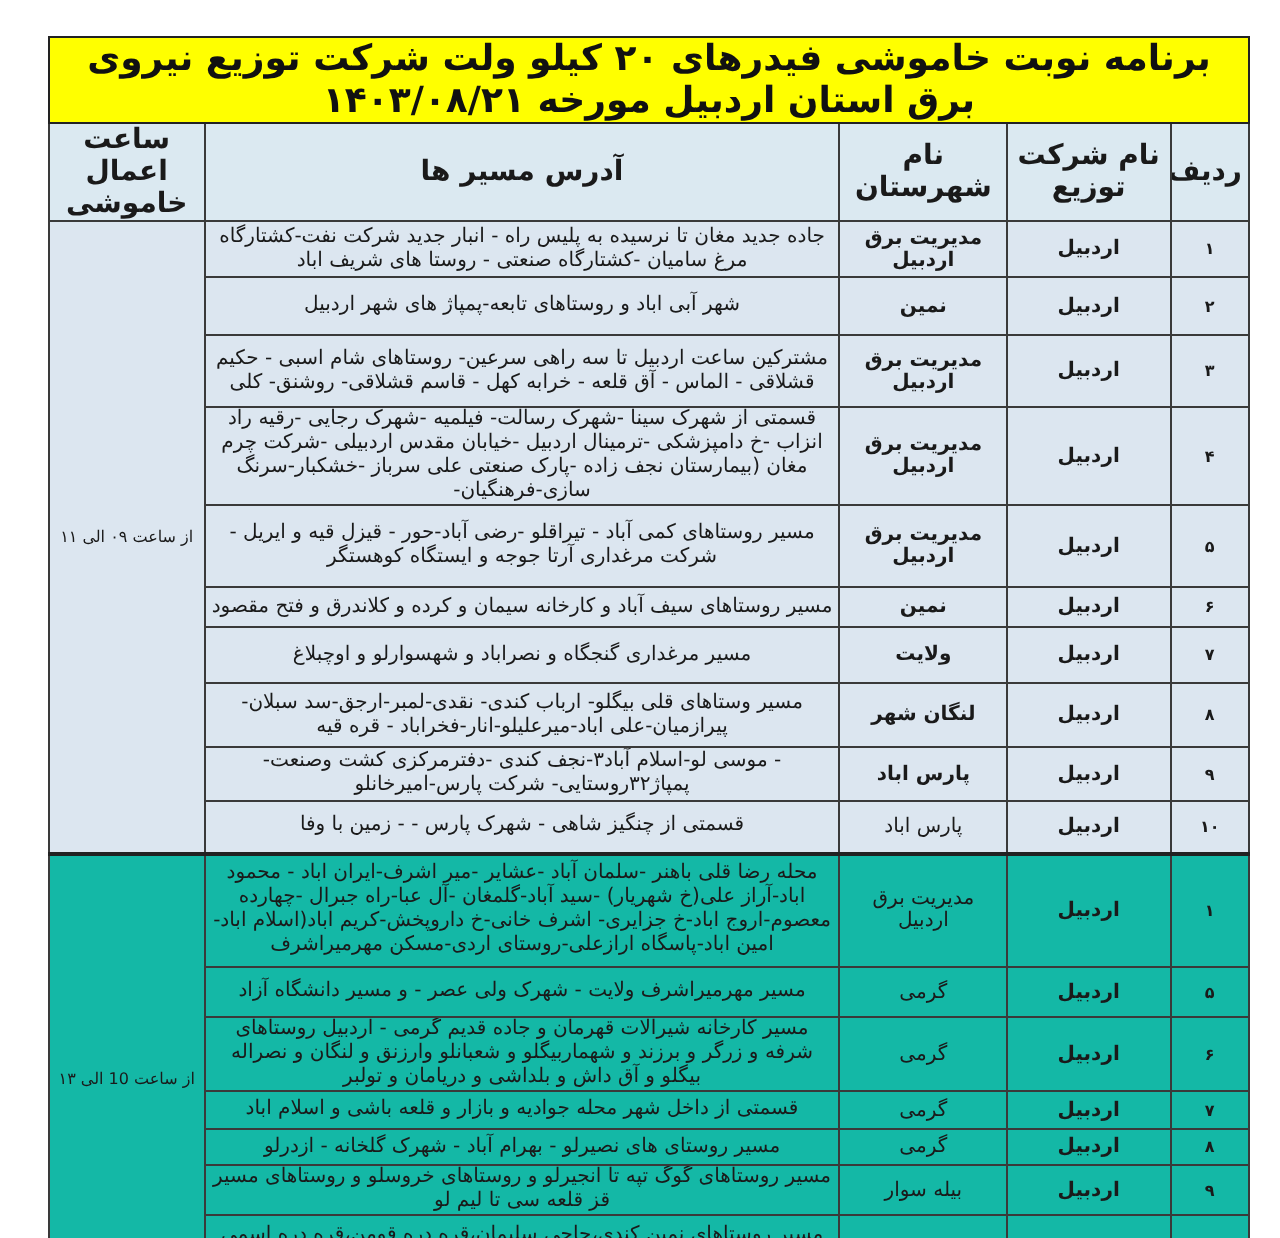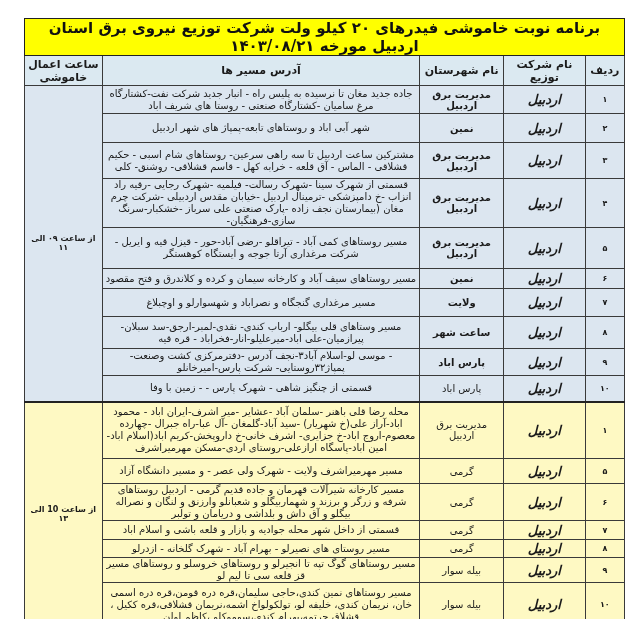--- a/index.html
+++ b/index.html
@@ -2,36 +2,36 @@
 <html><head>
 <meta charset="utf-8">
 <style>
   html, body { margin: 0; padding: 0; background: #ffffff; }
   body { width: 640px; height: 619px; position: relative; overflow: hidden;
          font-family: "DejaVu Sans", sans-serif; }
   .sheet { position: absolute; left: 24px; top: 18px; width: 601px; }
   table { border-collapse: collapse; width: 601px; table-layout: fixed; direction: rtl; }
   td, th { border: 1px solid #3a3a3a; text-align: center; vertical-align: middle;
            padding: 0 3px; color: #1a1a1a; overflow: hidden; }
-  .title-row td { background: #ffff00; font-weight: bold; font-size: 15px; height: 20px;
+  .title-row td { background: #ffff00; font-weight: bold; font-size: 18px; height: 20px;
                   border: 1px solid #222; color: #111; }
-  .head-row th { background: #dbe9f1; font-size: 11px; font-weight: bold; height: 29px; }
+  .head-row th { background: #dbe9f1; font-size: 14px; font-weight: bold; height: 29px; }
   .s1 td { background: #dce6f0; }
-  .s2 td { background: #fef9c3; }
+  .s2 td { background: #14b8a6; }
   .col-radif { width: 39px; }
   .col-company { width: 81px; }
   .col-county { width: 83px; }
   .col-addr { width: 315px; }
   .col-time { width: 77px; }
   td.num { font-size: 8px; font-weight: bold; }
-  td.company { font-size: 13px; font-weight: bold; font-style: italic; }
+  td.company { font-size: 10px; font-weight: bold; }
   td.county { font-size: 10px; font-weight: bold; }
   td.county.light { font-weight: normal; }
   td.addr { font-size: 10px; line-height: 12px; }
-  td.time { font-size: 8px; font-weight: bold; }
+  td.time { font-size: 8px; font-weight: normal; }
   td.thick-top { border-top: 2px solid #222; }
 </style>
 </head>
 <body>
 
 <div class="sheet">
   <table>
     <colgroup>
       <col class="col-radif">
         <col class="col-company">
@@ -90,28 +90,28 @@
     </tr>
     <tr class="s1" style="height:28px">
       <td class="num">۷</td>
       <td class="company">اردبیل</td>
       <td class="county">ولایت</td>
       <td class="addr">مسیر مرغداری گنجگاه و نصراباد و شهسوارلو و اوچبلاغ</td>
     </tr>
     <tr class="s1" style="height:32px">
       <td class="num">۸</td>
       <td class="company">اردبیل</td>
-      <td class="county">ساعت شهر</td>
+      <td class="county">لنگان شهر</td>
       <td class="addr">مسیر وستاهای قلی بیگلو- ارباب کندی- نقدی-لمبر-ارجق-سد سبلان-پیرازمیان-علی اباد-میرعلیلو-انار-فخراباد - قره قیه</td>
     </tr>
     <tr class="s1" style="height:27px">
       <td class="num">۹</td>
       <td class="company">اردبیل</td>
       <td class="county">پارس اباد</td>
-      <td class="addr">- موسی لو-اسلام آباد۳-نجف آدرس -دفترمرکزی کشت وصنعت-پمپاژ۳۲روستایی- شرکت پارس-امیرخانلو</td>
+      <td class="addr">- موسی لو-اسلام آباد۳-نجف کندی -دفترمرکزی کشت وصنعت-پمپاژ۳۲روستایی- شرکت پارس-امیرخانلو</td>
     </tr>
     <tr class="s1" style="height:26px">
       <td class="num">۱۰</td>
       <td class="company">اردبیل</td>
       <td class="county light">پارس اباد</td>
       <td class="addr">قسمتی از چنگیز شاهی - شهرک پارس - - زمین با وفا</td>
     </tr>
 
     <tr class="s2" style="height:57px">
       <td class="num thick-top">۱</td>

